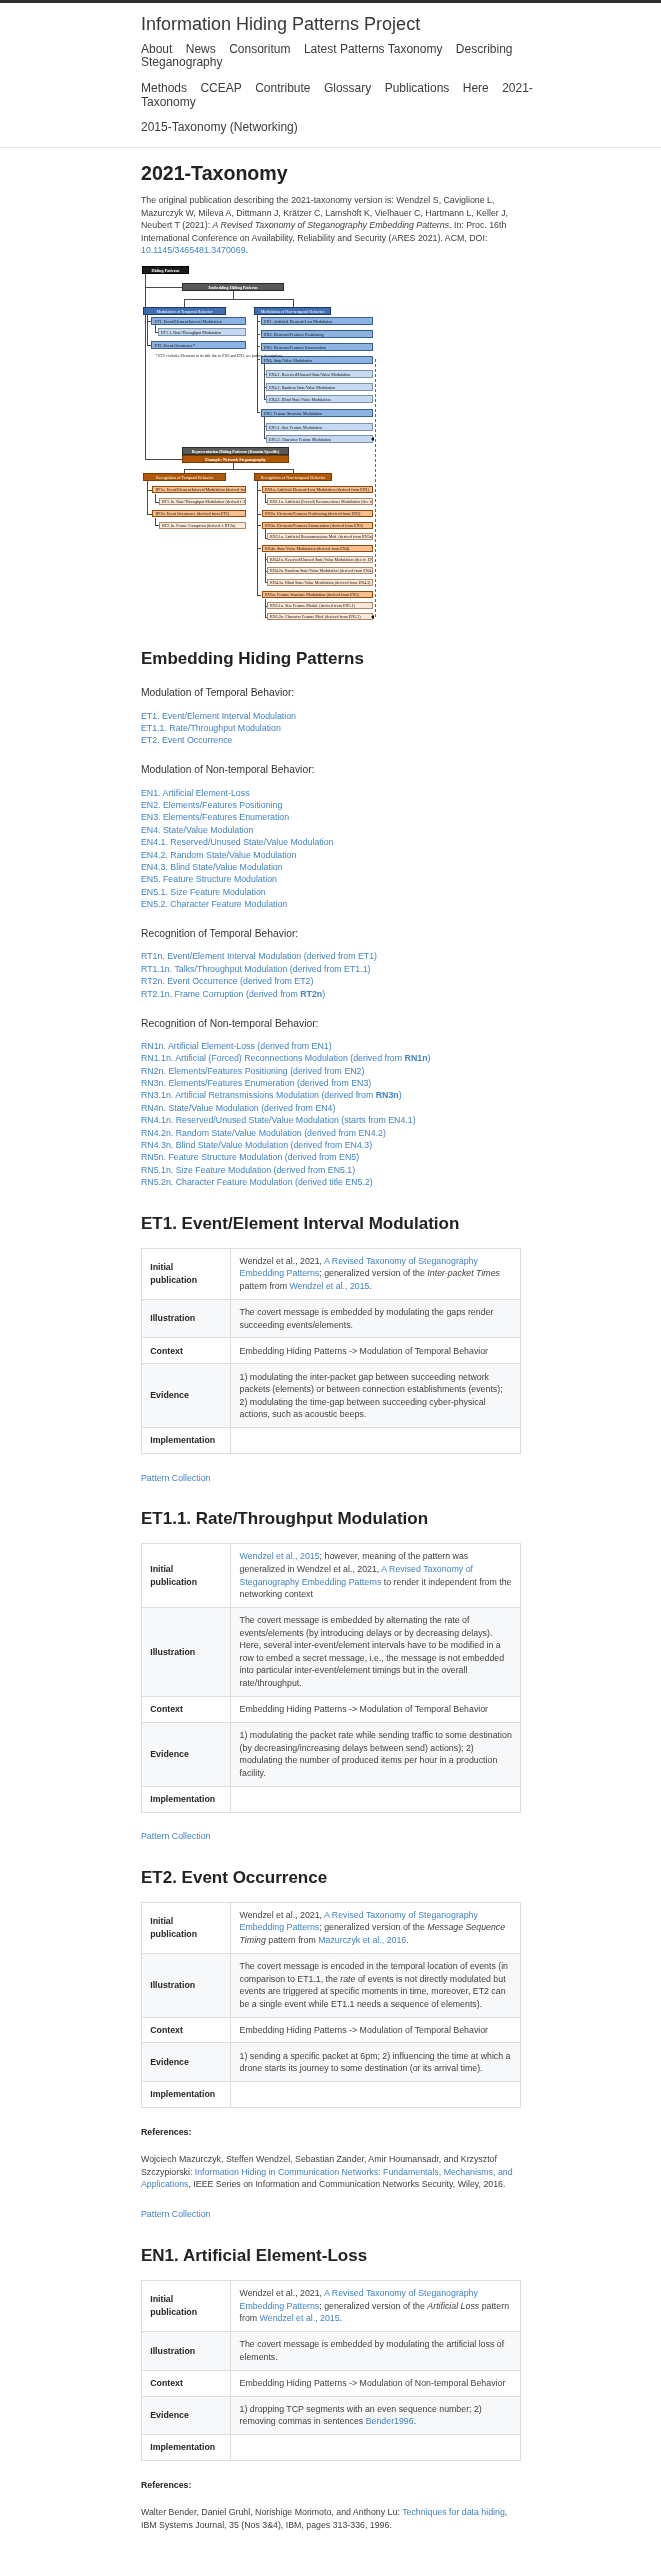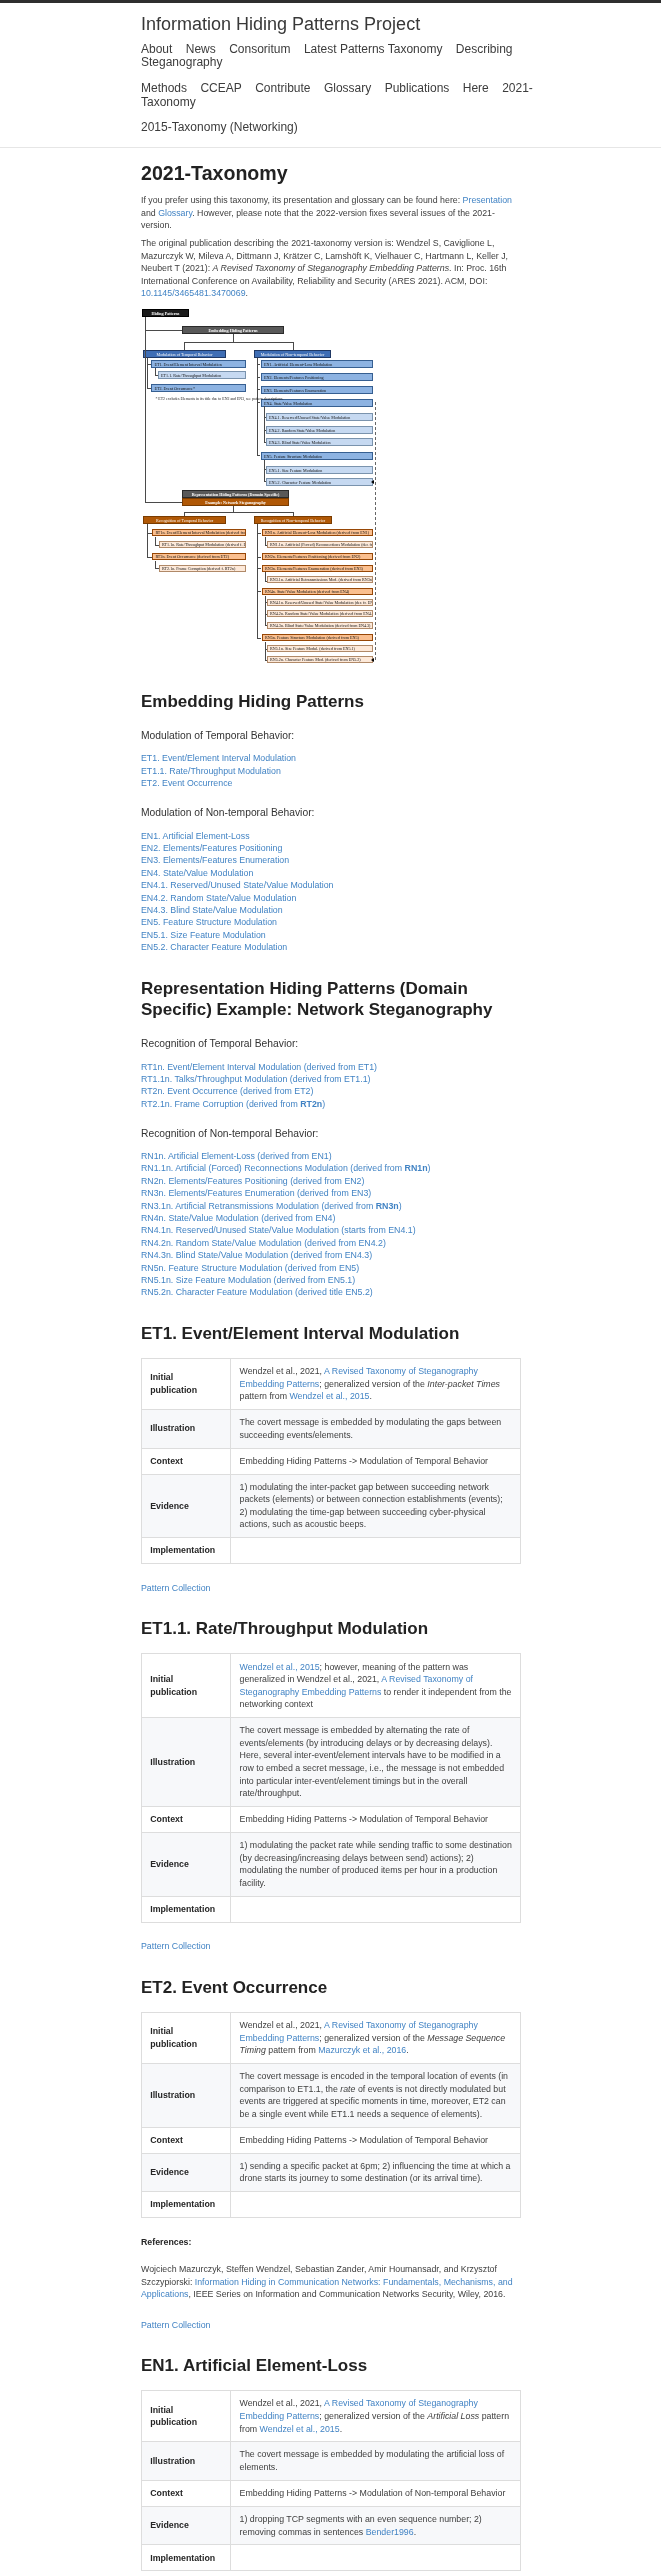--- a/index.html
+++ b/index.html
@@ -62,21 +62,20 @@
         <p class="nav-row"><a href="#">About</a><a href="#">News</a><a href="#">Consoritum</a><a href="#">Latest Patterns Taxonomy</a><a href="#">Describing Steganography</a></p>
         <p class="nav-row"><a href="#">Methods</a><a href="#">CCEAP</a><a href="#">Contribute</a><a href="#">Glossary</a><a href="#">Publications</a><a href="#">Here</a><a href="#">2021-Taxonomy</a></p>
         <p class="nav-row"><a href="#">2015-Taxonomy (Networking)</a></p>
       </nav>
   </div>
   <div class="header-rule"></div>
 </header>
 
 <main class="content">
   <h1>2021-Taxonomy</h1>
-  <p>If you prefer using this taxonomy, its presentation and glossary can be found here: <a href="#">Presentation</a> and <a href="#">Glossary</a>. However, please note that the 2022-version fixes several issues of the 2021-version.</p>
   <p>The original publication describing the 2021-taxonomy version is: Wendzel S, Caviglione L, Mazurczyk W, Mileva A, Dittmann J, Krätzer C, Lamshöft K, Vielhauer C, Hartmann L, Keller J, Neubert T (2021): <em>A Revised Taxonomy of Steganography Embedding Patterns</em>. In: Proc. 16th International Conference on Availability, Reliability and Security (ARES 2021). ACM, DOI: <a href="#">10.1145/3465481.3470069</a>.</p>
 
   <div class="diagram" id="diagram">
       <div class="dbox k-root" style="left: 1px; top: 2.6px; width: 47px; height: 8.2px; line-height: 7.7px;">Hiding Patterns</div>
       <div class="dbox k-group" style="left: 41px; top: 20px; width: 102px; height: 8.2px; line-height: 7.7px;">Embedding Hiding Patterns</div>
       <div class="dbox k-blue-header" style="left: 2.1px; top: 44px; width: 83px; height: 7.7px; line-height: 7.2px;">Modulation of Temporal Behavior</div>
       <div class="dbox k-blue-header" style="left: 113px; top: 44px; width: 77px; height: 7.7px; line-height: 7.2px;">Modulation of Non-temporal Behavior</div>
       <div class="dbox k-blue" style="left: 10.3px; top: 54px; width: 95px; height: 7.7px; line-height: 7.2px;">ET1. Event/Element Interval Modulation</div>
       <div class="dbox k-blue-light" style="left: 17px; top: 65px; width: 88px; height: 7.7px; line-height: 7.2px;">ET1.1. Rate/Throughput Modulation</div>
       <div class="dbox k-blue" style="left: 10.3px; top: 78px; width: 95px; height: 7.7px; line-height: 7.2px;">ET2. Event Occurrence*</div>
@@ -186,21 +185,20 @@
         <p class="ll"><a href="#">EN4.1. Reserved/Unused State/Value Modulation</a></p>
         <p class="ll"><a href="#">EN4.2. Random State/Value Modulation</a></p>
         <p class="ll"><a href="#">EN4.3. Blind State/Value Modulation</a></p>
         <p class="ll"><a href="#">EN5. Feature Structure Modulation</a></p>
         <p class="ll"><a href="#">EN5.1. Size Feature Modulation</a></p>
         <p class="ll"><a href="#">EN5.2. Character Feature Modulation</a></p>
       </div>
   </section>
 
   <section>
-    <h2>Representation Hiding Patterns (Domain Specific) Example: Network Steganography</h2>
     <h3>Recognition of Temporal Behavior:</h3>
     <div>
         <p class="ll"><a href="#">RT1n. Event/Element Interval Modulation (derived from ET1)</a></p>
         <p class="ll"><a href="#">RT1.1n. Talks/Throughput Modulation (derived from ET1.1)</a></p>
         <p class="ll"><a href="#">RT2n. Event Occurrence (derived from ET2)</a></p>
         <p class="ll"><a href="#">RT2.1n. Frame Corruption (derived from <strong style="color: inherit;">RT2n</strong>)</a></p>
       </div>
     <h3>Recognition of Non-temporal Behavior:</h3>
     <div>
         <p class="ll"><a href="#">RN1n. Artificial Element-Loss (derived from EN1)</a></p>
@@ -222,21 +220,21 @@
   <section class="pattern">
     <h2>ET1. Event/Element Interval Modulation</h2>
     <table>
           <tbody>
             <tr>
               <td class="rowlabel">Initial publication</td>
               <td class="rowval">Wendzel et al., 2021, <a href="#">A Revised Taxonomy of Steganography Embedding Patterns</a>; generalized version of the <em>Inter-packet Times</em> pattern from <a href="#">Wendzel et al., 2015</a>.</td>
             </tr>
             <tr>
               <td class="rowlabel">Illustration</td>
-              <td class="rowval">The covert message is embedded by modulating the gaps between succeeding events/elements.</td>
+              <td class="rowval">The covert message is embedded by modulating the gaps render succeeding events/elements.</td>
             </tr>
             <tr>
               <td class="rowlabel">Context</td>
               <td class="rowval">Embedding Hiding Patterns -&gt; Modulation of Temporal Behavior</td>
             </tr>
             <tr>
               <td class="rowlabel">Evidence</td>
               <td class="rowval">1) modulating the inter-packet gap between succeeding network packets (elements) or between connection establishments (events); 2) modulating the time-gap between succeeding cyber-physical actions, such as acoustic beeps.</td>
             </tr>
             <tr>

